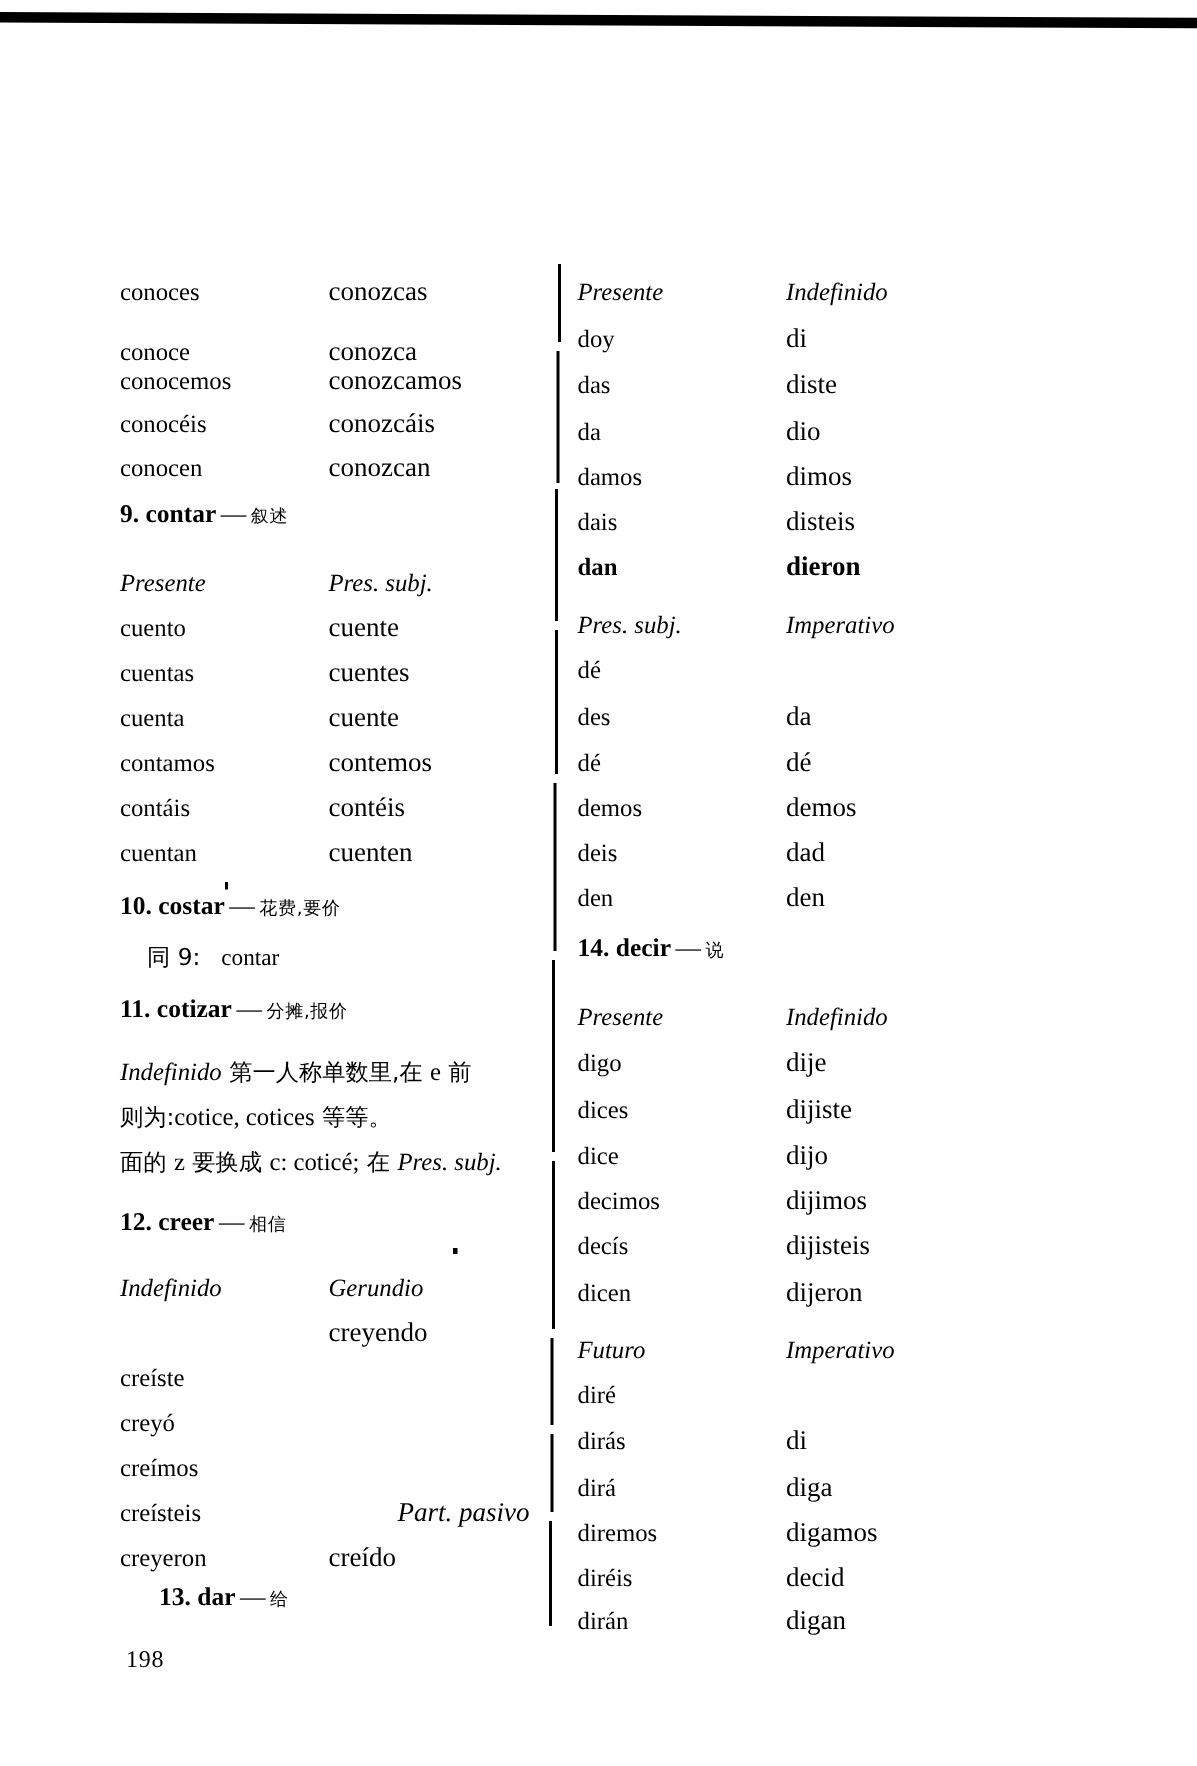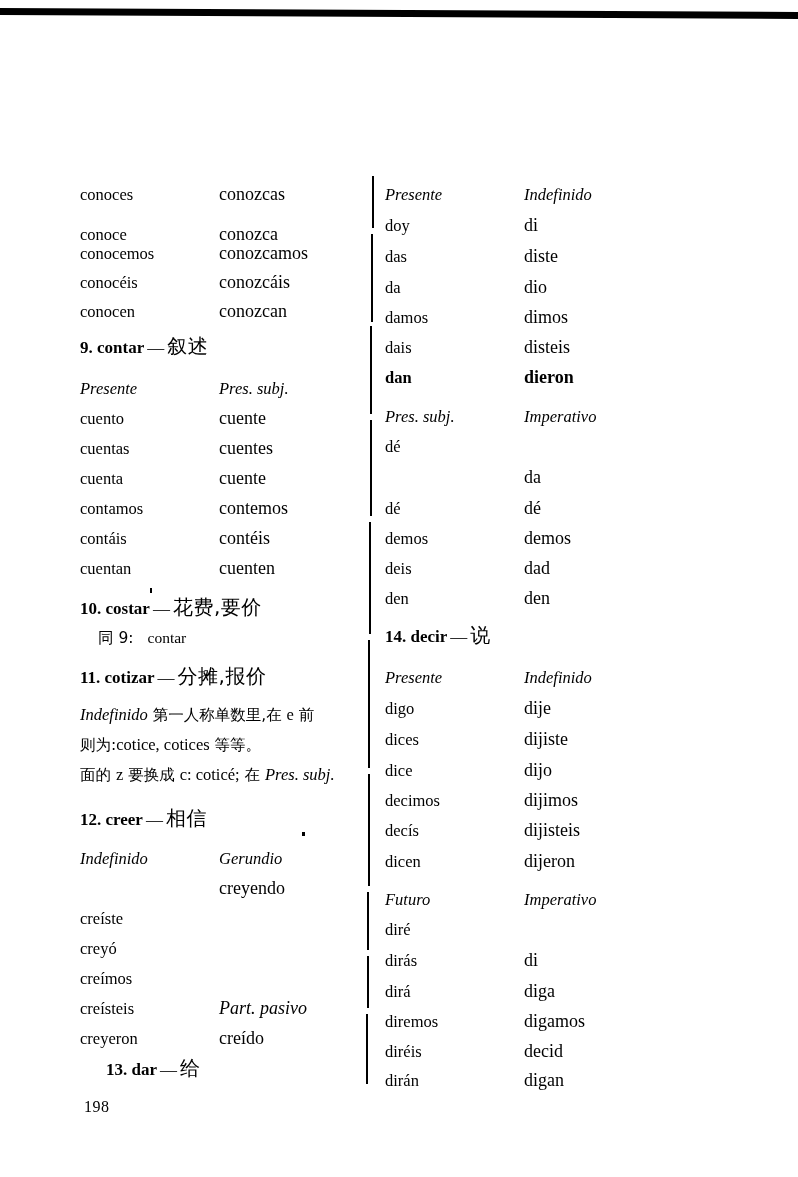--- a/index.html
+++ b/index.html
@@ -87,21 +87,21 @@
   .heading .num,
   .heading .verb {
     font-weight: bold;
     font-family: "Liberation Serif", "DejaVu Serif", serif;
   }
   .heading .dash {
     padding: 0 3px;
   }
   .heading .gloss {
     font-family: "DejaVu Sans", sans-serif;
-    font-size: 20px;
+    font-size: 12px;
     letter-spacing: 0.5px;
   }
 
   
   .xref {
     position: absolute;
     left: 18px;
     white-space: nowrap;
     font-size: 16px;
   }
@@ -266,21 +266,21 @@
     <div class="row" style="top:934px;">
       <span class="cell-a">creyó</span>
       <span class="cell-b"></span>
     </div>
     <div class="row" style="top:964px;">
       <span class="cell-a">creímos</span>
       <span class="cell-b"></span>
     </div>
     <div class="row" style="top:994px;">
       <span class="cell-a">creísteis</span>
-      <span class="cell-b" style="font-style:italic;">Part. pasivo</span>
+      <span class="cell-b" style="font-style:italic;text-align:center;">Part. pasivo</span>
     </div>
     <div class="row" style="top:1024px;">
       <span class="cell-a">creyeron</span>
       <span class="cell-b">creído</span>
     </div>
 
     <div class="heading" style="top:1055px;margin-left:26px;">
       <span class="num">13.</span>
       <span class="verb">dar</span><span class="dash">—</span><span class="gloss">给</span>
     </div>
@@ -320,20 +320,21 @@
 
     <div class="row hdr" style="top:402px;">
       <span class="cell-a">Pres. subj.</span>
       <span class="cell-b">Imperativo</span>
     </div>
     <div class="row" style="top:432px;">
       <span class="cell-a">dé</span>
       <span class="cell-b"></span>
     </div>
     <div class="row" style="top:463px;">
+      <span class="cell-a">des</span>
       <span class="cell-b">da</span>
     </div>
     <div class="row" style="top:494px;">
       <span class="cell-a">dé</span>
       <span class="cell-b">dé</span>
     </div>
     <div class="row" style="top:524px;">
       <span class="cell-a">demos</span>
       <span class="cell-b">demos</span>
     </div>

